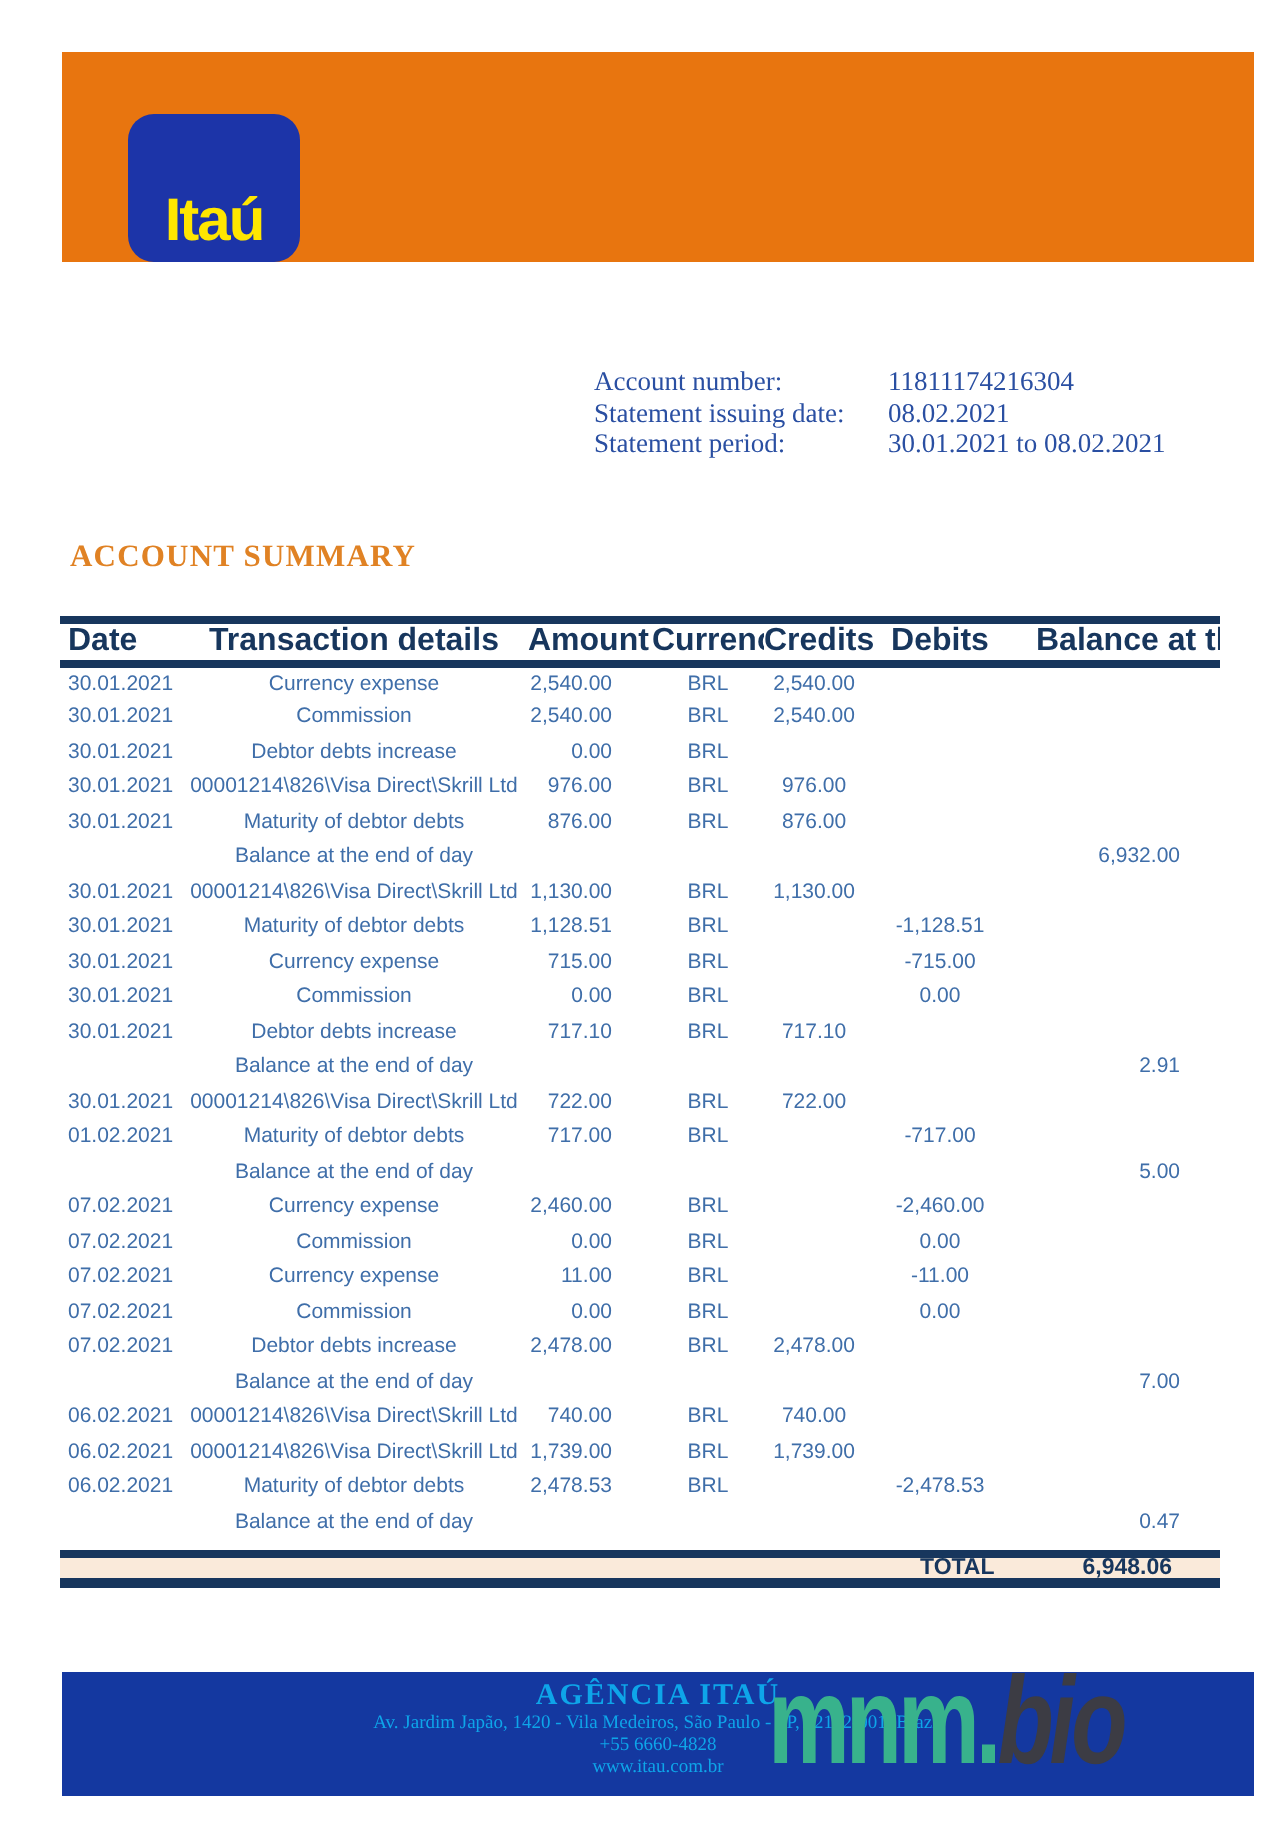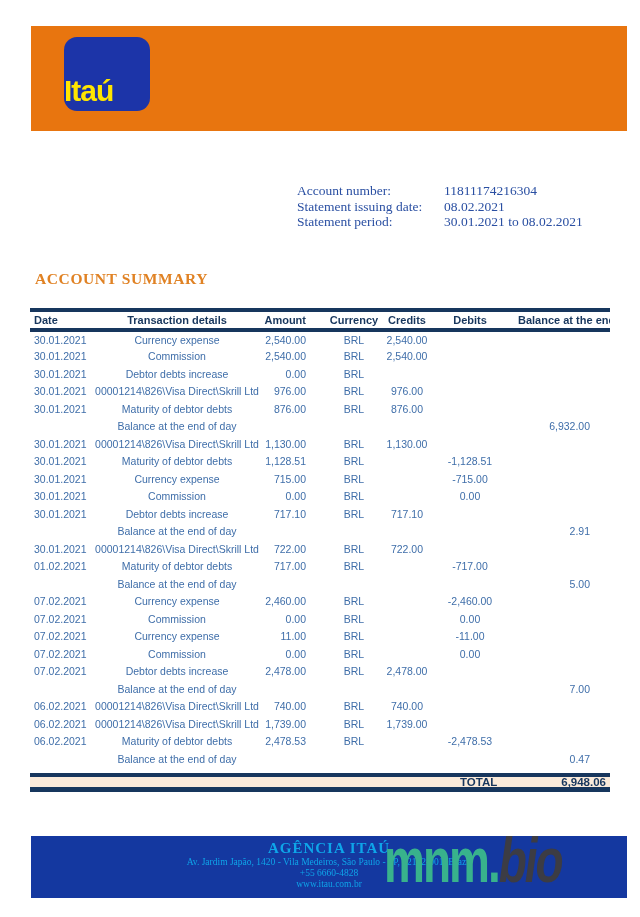--- a/index.html
+++ b/index.html
@@ -9,23 +9,23 @@
     background:#ffffff; overflow:hidden;
     font-family:"Liberation Sans", sans-serif;
   }
 
   
   .banner {
     position:absolute; left:31px; top:26px; width:596px; height:105px;
     background:var(--banner_orange);
   }
   .logo-square {
-    position:absolute; left:33px; top:11px; width:86px; height:74px;
+    position:absolute; left:33px; top:31px; width:86px; height:74px;
     background:var(--logo_bg); border-radius:13px;
-    display:flex; align-items:flex-end; 
+    display:flex; align-items:flex-end; justify-content:center;
   }
   .logo-text {
     color:var(--logo_yellow); font-weight:bold; font-size:30px;
     line-height:1; padding-bottom:5px; letter-spacing:-1px;
     font-family:"Liberation Sans", sans-serif;
   }
 
   
   .serif { font-family:"Liberation Serif", serif; color:var(--serif_blue); }
   .customer { position:absolute; left:40px; top:179px; }
@@ -40,21 +40,21 @@
   .summary-title {
     position:absolute; left:35px; top:270px;
     font-family:"Liberation Serif", serif; font-weight:bold;
     font-size:15.5px; letter-spacing:.6px; color:var(--title_orange);
   }
 
   
   .stmt-table-wrap { position:absolute; left:30px; top:308px; width:580px; }
   table.stmt { width:580px; border-collapse:collapse; table-layout:fixed; }
   table.stmt th {
-    font-size:11px; font-weight:bold; color:var(--navy);
+    font-size:16px; font-weight:bold; color:var(--navy);
     border-top:4px solid var(--navy); border-bottom:4px solid var(--navy);
     height:20px; white-space:nowrap; overflow:hidden;margin-left:28px;
   }
   table.stmt td {
     font-size:10.5px; color:var(--table_text); height:17.5px;
     white-space:nowrap; overflow:hidden; vertical-align:middle;
   }
   .c0 { text-align:left; padding-left:4px; }
   .c1 { text-align:center; padding-left:2px; }
   .c2 { text-align:right; padding-right:20px; }
@@ -66,21 +66,21 @@
 
   .total-row {
     display:flex; align-items:center; height:19px; margin-top:5px;
     background:var(--total_bg);
     border-top:4px solid var(--navy); border-bottom:5px solid var(--navy);
   }
   .total-label {
     margin-left:430px; font-size:11.5px; font-weight:bold; color:var(--navy);
   }
   .total-value {
-    margin-left:auto; padding-right:4px;
+    margin-left:auto; padding-right:24px;
     font-size:11.5px; font-weight:bold; color:var(--navy);text-align:right;
   }
 
   
   .footer {
     position:absolute; left:31px; top:836px; width:596px; height:62px;
     background:var(--footer_bg); color:#0ea5e9; text-align:center;
     font-family:"Liberation Serif", serif;
   }
   .footer-agency { margin-top:4px; font-size:15px; font-weight:bold; letter-spacing:1px; }

